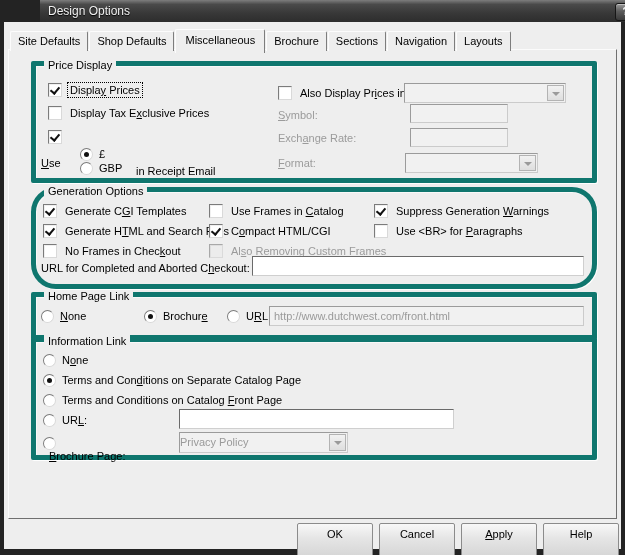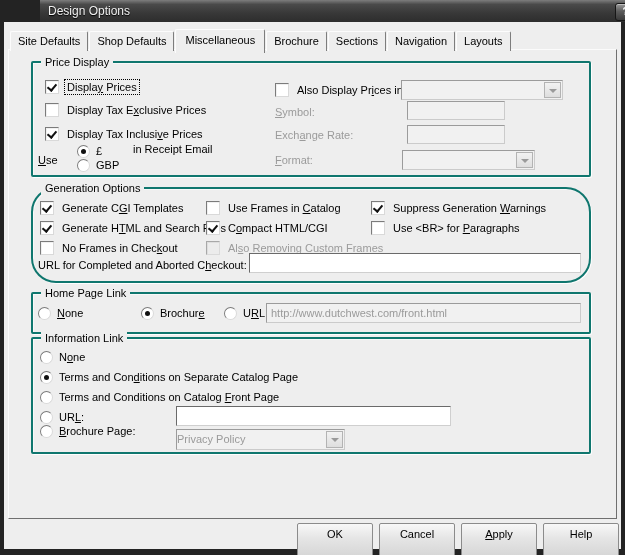--- a/index.html
+++ b/index.html
@@ -18,21 +18,21 @@
   .client{position:absolute;left:4px;top:22px;width:617px;height:527px;background:#eeeeee;}
   
   .tabs{position:absolute;left:6px;top:7px;display:flex;align-items:flex-start;z-index:2;}
   .tab{position:relative;height:19px;line-height:19px;margin:2px 1px 0 0;padding:0 7px;background:#eee;
     border:1px solid #7d7d7d;border-bottom:none;border-top-color:#fcfcfc;border-left-color:#fcfcfc;
     border-radius:2px 2px 0 0;z-index:2;}
   .tab.active{height:23px;margin-top:0;padding:0 9px;line-height:20px;z-index:4;}
   .page{position:absolute;left:4px;top:27px;width:607px;height:468px;background:#eee;z-index:1;
     border:1px solid;border-color:#fbfbfb #6f6f6f #6f6f6f #fbfbfb;}
   
-  .group{position:absolute;border:2px solid #0f766e;border-radius:2px;
+  .group{position:absolute;border:5px solid #0f766e;border-radius:2px;
     box-shadow:1px 1px 0 rgba(255,255,255,.9), inset 1px 1px 0 rgba(255,255,255,.6);}
   .gtitle{position:absolute;top:-7px;left:8px;background:#eee;padding:0 4px;line-height:13px;white-space:nowrap;}
   .lbl{position:absolute;line-height:13px;white-space:nowrap;}
   .dis{color:#9b9b9b;}
   
   .cb{position:absolute;display:flex;align-items:flex-start;cursor:default;}
   .cbbox{position:relative;width:12px;height:12px;flex:0 0 auto;background:#fff;
     border:1px solid;border-color:#7b7b7b #d9d9d9 #d9d9d9 #7b7b7b;box-shadow:inset 1px 1px 0 rgba(0,0,0,.06);}
   .cb.checked .cbbox::after{content:'';position:absolute;left:3px;top:1px;width:4px;height:7px;
     border:solid #111;border-width:0 2px 2px 0;transform:rotate(40deg);}
@@ -96,35 +96,34 @@
           <span class="cbtext">Displa<u>y</u> Prices</span>
         </label>
 
         <label class="cb" style="left:12px;top:40px;">
           <span class="cbbox"></span>
           <span class="cbtext">Display Tax E<u>x</u>clusive Prices</span>
         </label>
 
         <label class="cb checked" style="left:12px;top:64px;">
           <span class="cbbox"></span>
-          <span class="cbtext">Display Tax Inclusi<u>v</u>e Prices</span>
         </label>
 
         <span class="lbl" style="left:5px;top:91px;"><u>U</u>se</span>
 
         <label class="rb selected" style="left:44px;top:82px;">
           <span class="rbdot"></span>
           <span class="rbtext">£</span>
         </label>
         <label class="rb" style="left:44px;top:96px;">
           <span class="rbdot"></span>
           <span class="rbtext">GBP</span>
         </label>
 
-        <span class="lbl" style="left:100px;top:80px;">in Receipt Email</span>
+        <span class="lbl" style="left:100px;top:99px;">in Receipt Email</span>
 
         <label class="cb" style="left:242px;top:20px;">
           <span class="cbbox"></span>
           <span class="cbtext">Also Display Pr<u>i</u>ces in:</span>
         </label>
 
         <div class="combo" style="left:368px;top:17px;width:162px;height:20px;">
           <span class="ctext"></span>
           <span class="cbtn"></span>
         </div>
@@ -216,21 +215,21 @@
         <label class="rb" style="left:7px;top:52px;">
           <span class="rbdot"></span>
           <span class="rbtext">Terms and Conditions on Catalog <u>F</u>ront Page</span>
         </label>
         <label class="rb" style="left:7px;top:72px;">
           <span class="rbdot"></span>
           <span class="rbtext">UR<u>L</u>:</span>
         </label>
         <input class="tinput" style="left: 143px; top: 67px; width: 275px; height: 20px;" value="">
 
-        <label class="rb" style="left:7px;top:86px;">
+        <label class="rb" style="left:7px;top:95px;flex-direction:column;">
           <span class="rbdot"></span>
           <span class="rbtext"><u>B</u>rochure Page:</span>
         </label>
         <div class="combo" style="left:143px;top:90px;width:169px;height:21px;">
           <span class="ctext">Privacy Policy</span>
           <span class="cbtn"></span>
         </div>
       </div>
 
     </div>

